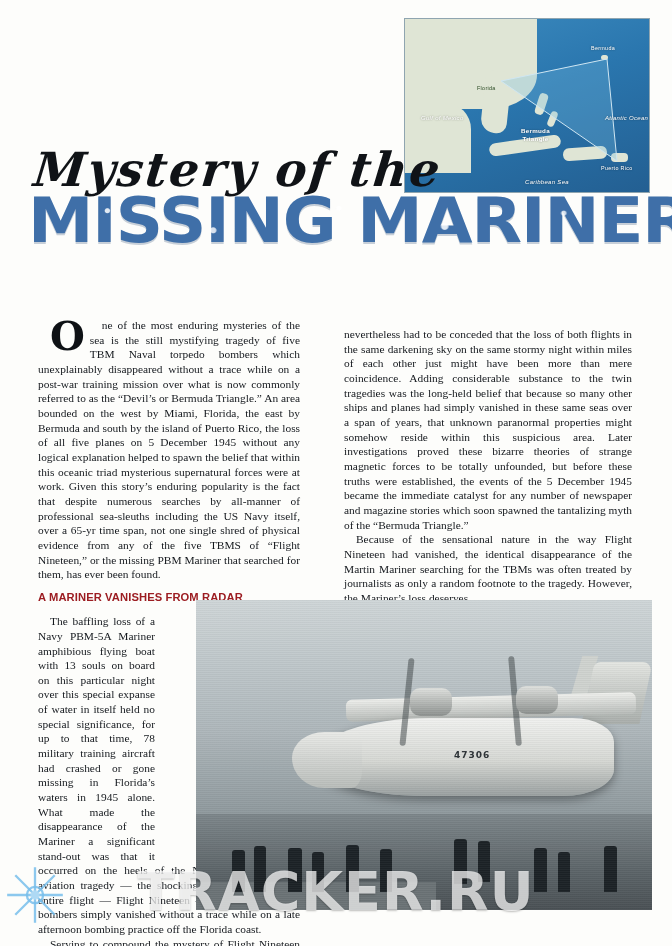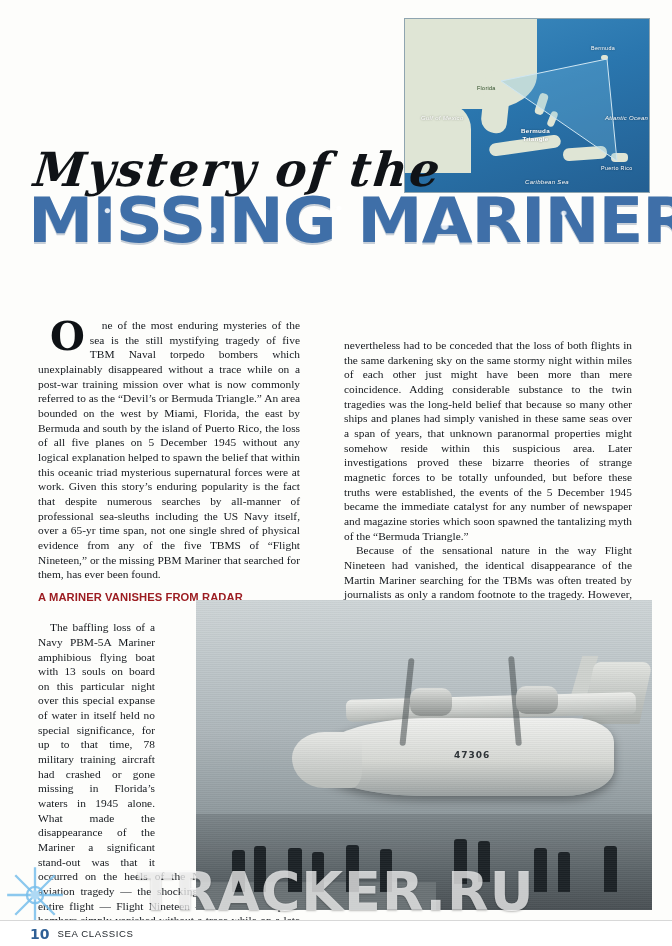--- a/index.html
+++ b/index.html
@@ -129,39 +129,39 @@
     position:absolute;
     font-family:"Liberation Serif", serif;
     font-size:11.4px;
     line-height:1.285;
     color:#14181d;
     text-align:justify;
   }
   .col p { margin:0 0 0 0; text-indent: 12px; }
   .col p.noindent { text-indent:0; }
   .col-left { left:38px; top:318px; width:262px; }
-  .col-right { left:344px; top:338px; width:288px; }
+  .col-right { left:344px; top:327px; width:288px; }
 
   .dropcap {
     float:left;
     font-family:"DejaVu Serif", serif;
     font-weight:bold;
     font-size:40px;
     line-height:31px;
     padding:2px 5px 0 0;
     color:#0e1115;
   }
 
   .subhead {
     font-family:"Liberation Sans", sans-serif;
     font-weight:bold;
     font-size:11.2px;
     letter-spacing:.1px;
     color:#9c1d22;
-    margin:8px 0 16px 0;
+    margin:8px 0 10px 0;
     text-indent:0;
     text-align:left;
   }
 
   
   .wrap-spacer {
     float:right;
     width:145px;
     height:235px;
     shape-outside: inset(0);
@@ -344,18 +344,14 @@
 
   <svg class="wm-star" viewBox="0 0 100 100">
     <g fill="none" stroke="rgba(120,190,235,.85)" stroke-width="4">
       <circle cx="50" cy="50" r="14"></circle>
       <path d="M50 2 L50 98 M2 50 L98 50 M16 16 L84 84 M84 16 L16 84"></path>
     </g>
     <circle cx="50" cy="50" r="8" fill="rgba(180,220,245,.85)"></circle>
   </svg>
   <div class="watermark">TRACKER.RU</div>
 
-  <div class="footer">
-    <span class="folio">10</span>
-    <span class="pubname">SEA CLASSICS</span>
-  </div>
 
 </div>
 
 </body></html>

